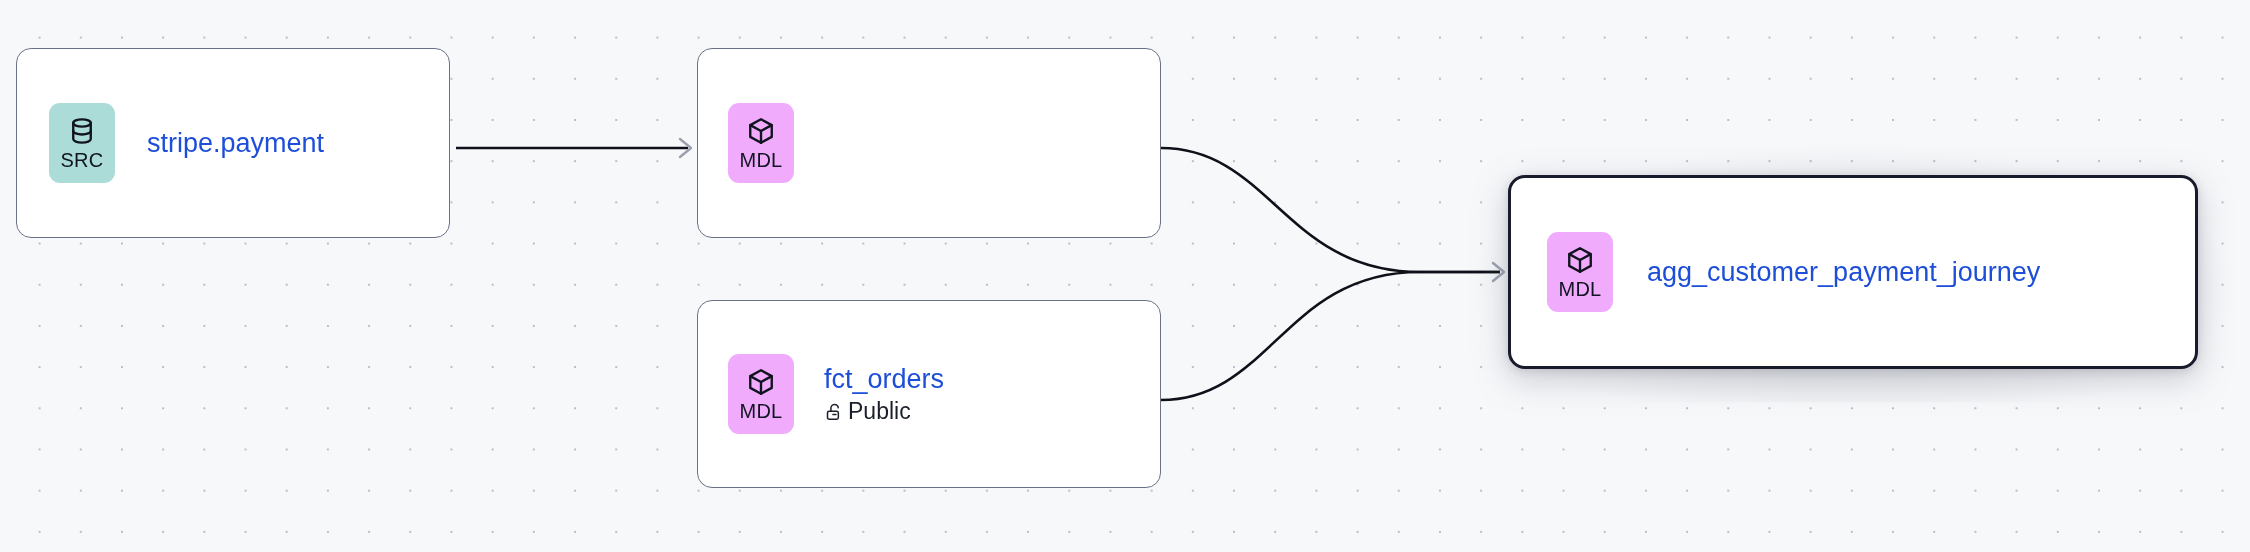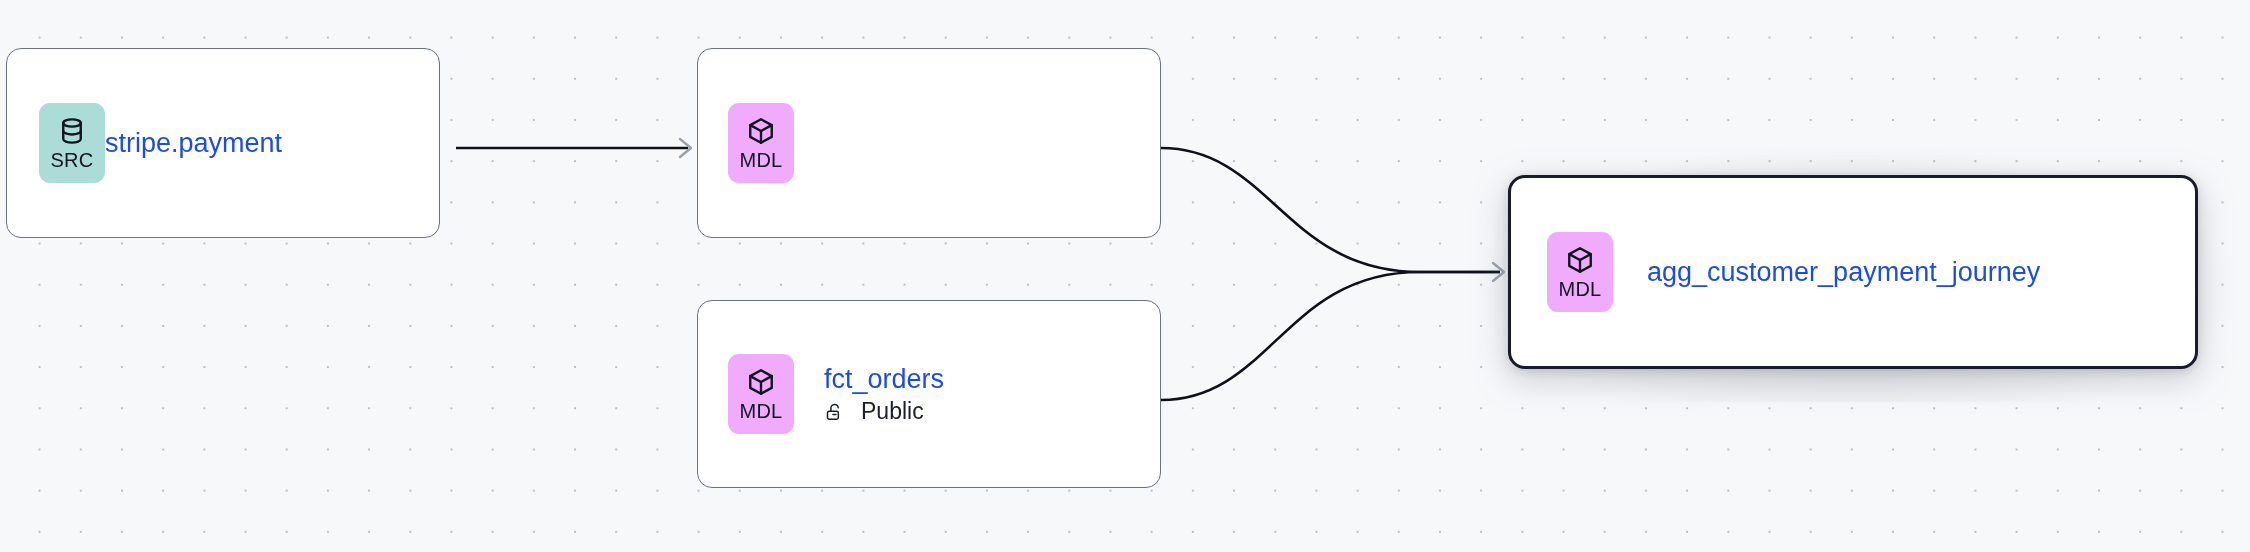--- a/index.html
+++ b/index.html
@@ -77,32 +77,32 @@
     font-family: "Liberation Sans", sans-serif;
     font-size: 27px;
     font-weight: 400;
     color: #1d4ed8;
     line-height: 1.12;
     white-space: nowrap;
   }
   .node-sub {
     display: flex;
     align-items: center;
-    gap: 17px;
+    gap: 4px;
     margin-top: 5px;
     font-family: "Liberation Sans", sans-serif;
     font-size: 23px;
     color: #1b1f2c;
     line-height: 1.1;
     white-space: nowrap;
   }
   .lock-icon { display: block; flex: 0 0 auto; }
 
   
-  #node-stripe-payment { left: 6px;  top: 48px;  width: 434px; height: 190px; padding-left: 32px; }
+  #node-stripe-payment { left: 16px;  top: 48px;  width: 434px; height: 190px; padding-left: 32px; gap: 32px; }
   #node-stg-payments  { left: 697px; top: 48px;  width: 464px; height: 190px; padding-left: 30px; gap: 30px; }
   #node-fct-orders    { left: 697px; top: 300px; width: 464px; height: 188px; padding-left: 30px; gap: 30px; }
   #node-agg           { left: 1508px; top: 175px; width: 690px; height: 194px; padding-left: 36px; gap: 34px; }
 
   
   #agg-glow {
     position: absolute;
     left: 1476px; top: 146px;
     width: 756px; height: 256px;
     border-radius: 28px;

